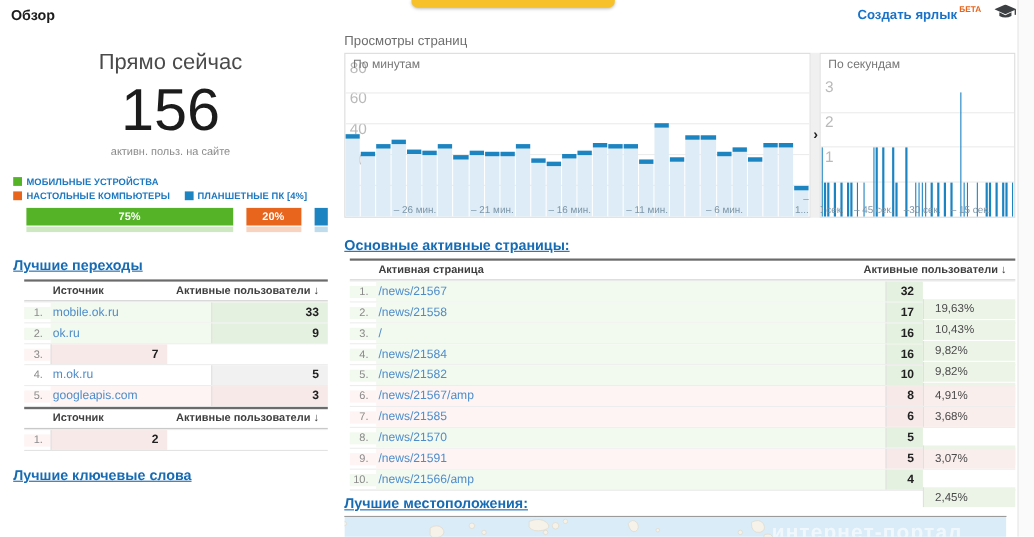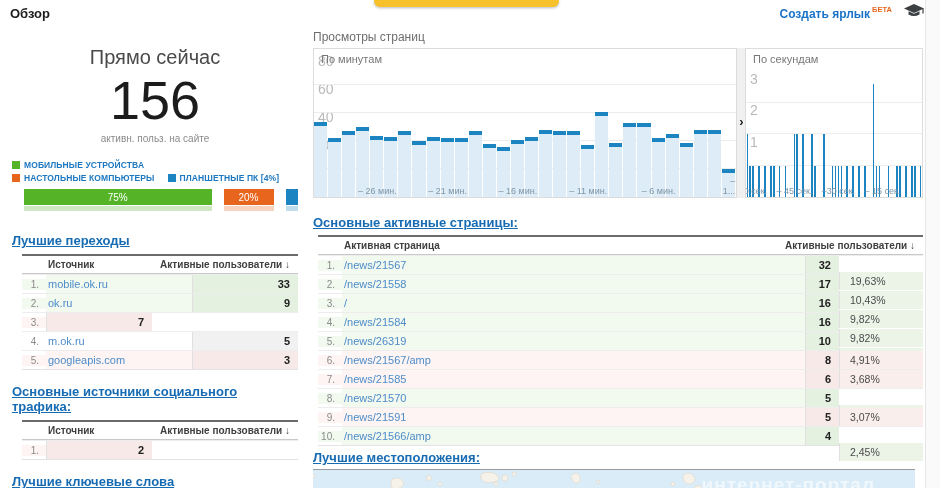--- a/index.html
+++ b/index.html
@@ -24,21 +24,21 @@
 
   #legend { margin-top:16px; display:flex; flex-wrap:wrap; row-gap:3px; }
   .legend-item { display:flex; align-items:center; margin-right:13px; }
   .legend-swatch { width:8px; height:8px; margin-right:4px; flex:none; }
   .legend-label { font-size:8.5px; font-weight:bold; color:#1d78c0; letter-spacing:.1px; }
 
   #device-bar { margin-top:6px; height:16px; display:flex; width:100%; }
   #device-bar-reflection { height:5px; display:flex; width:100%; opacity:.28; margin-top:1px;
     filter:blur(.5px); }
   .seg { display:flex; align-items:center; justify-content:center;
-    color:#fff; font-size:10px; font-weight:normal;margin-left:12px; }
+    color:#fff; font-size:10px; font-weight:bold;margin-left:12px; }
 
   
   .tbl-heading { font-size:13px; font-weight:bold; color:#176bb3; margin:14px 0 6px 0;text-decoration:underline; }
   .ga-table { margin-left:10px; border-bottom:1px solid #e3e3e3; }
   .t-head { display:flex; align-items:center; height:20px;
     border-top:2px solid #6b6b6b; border-bottom:1px solid #c9c9c9;
     font-size:10px; font-weight:bold; color:#3f3f3f; background:#fff; }
   .t-row { display:flex; align-items:center; height:19px; border-top:1px solid #ededed;
     font-size:11px; }
   .t-row:first-of-type { border-top:none; }
@@ -174,21 +174,20 @@
           <span class="c-val">5</span>
         </div>
         <div class="t-row row-pink">
           <span class="c-rank">5.</span>
           <a class="c-name">googleapis.com</a>
           <span class="c-val">3</span>
         </div>
       </div>
     </div>
 
-  <div class="tbl-heading">Основные источники социального трафика:</div>
   <div id="tbl-social">
       <div class="ga-table">
         <div class="t-head">
           <span class="c-rank"></span>
           <span class="h-name">Источник</span>
           <span class="h-val" style="cursor: pointer;">Активные пользователи ↓</span>
         </div>
         <div class="t-row row-pink">
           <span class="c-rank">1.</span>
           <span class="c-val">2</span>
@@ -431,21 +430,21 @@
             <span class="c-pct">9,82%</span>
           </div>
           <div class="t-row row-green">
             <span class="c-rank">4.</span>
             <a class="c-name">/news/21584</a>
             <span class="c-val">16</span>
             <span class="c-pct">9,82%</span>
           </div>
           <div class="t-row row-green">
             <span class="c-rank">5.</span>
-            <a class="c-name">/news/26319</a>
+            <a class="c-name">/news/21582</a>
             <span class="c-val">10</span>
             <span class="c-pct">6,13%</span>
           </div>
           <div class="t-row row-pink">
             <span class="c-rank">6.</span>
             <a class="c-name">/news/21567/amp</a>
             <span class="c-val">8</span>
             <span class="c-pct">4,91%</span>
           </div>
           <div class="t-row row-pink">

